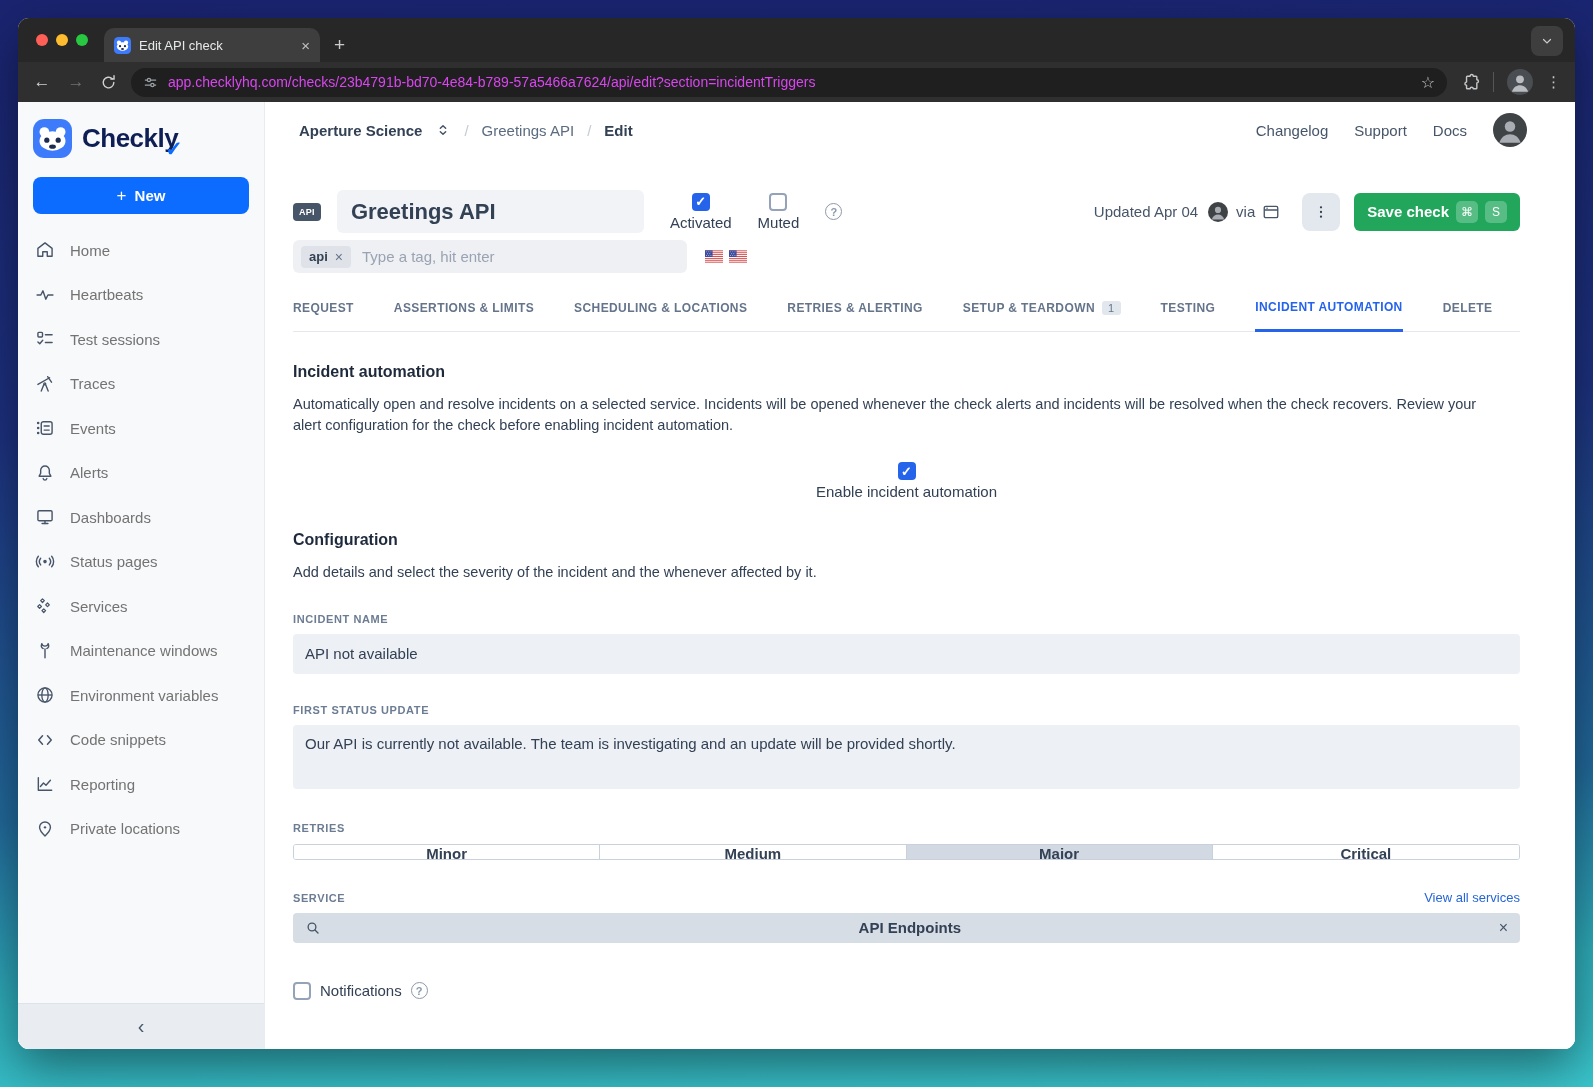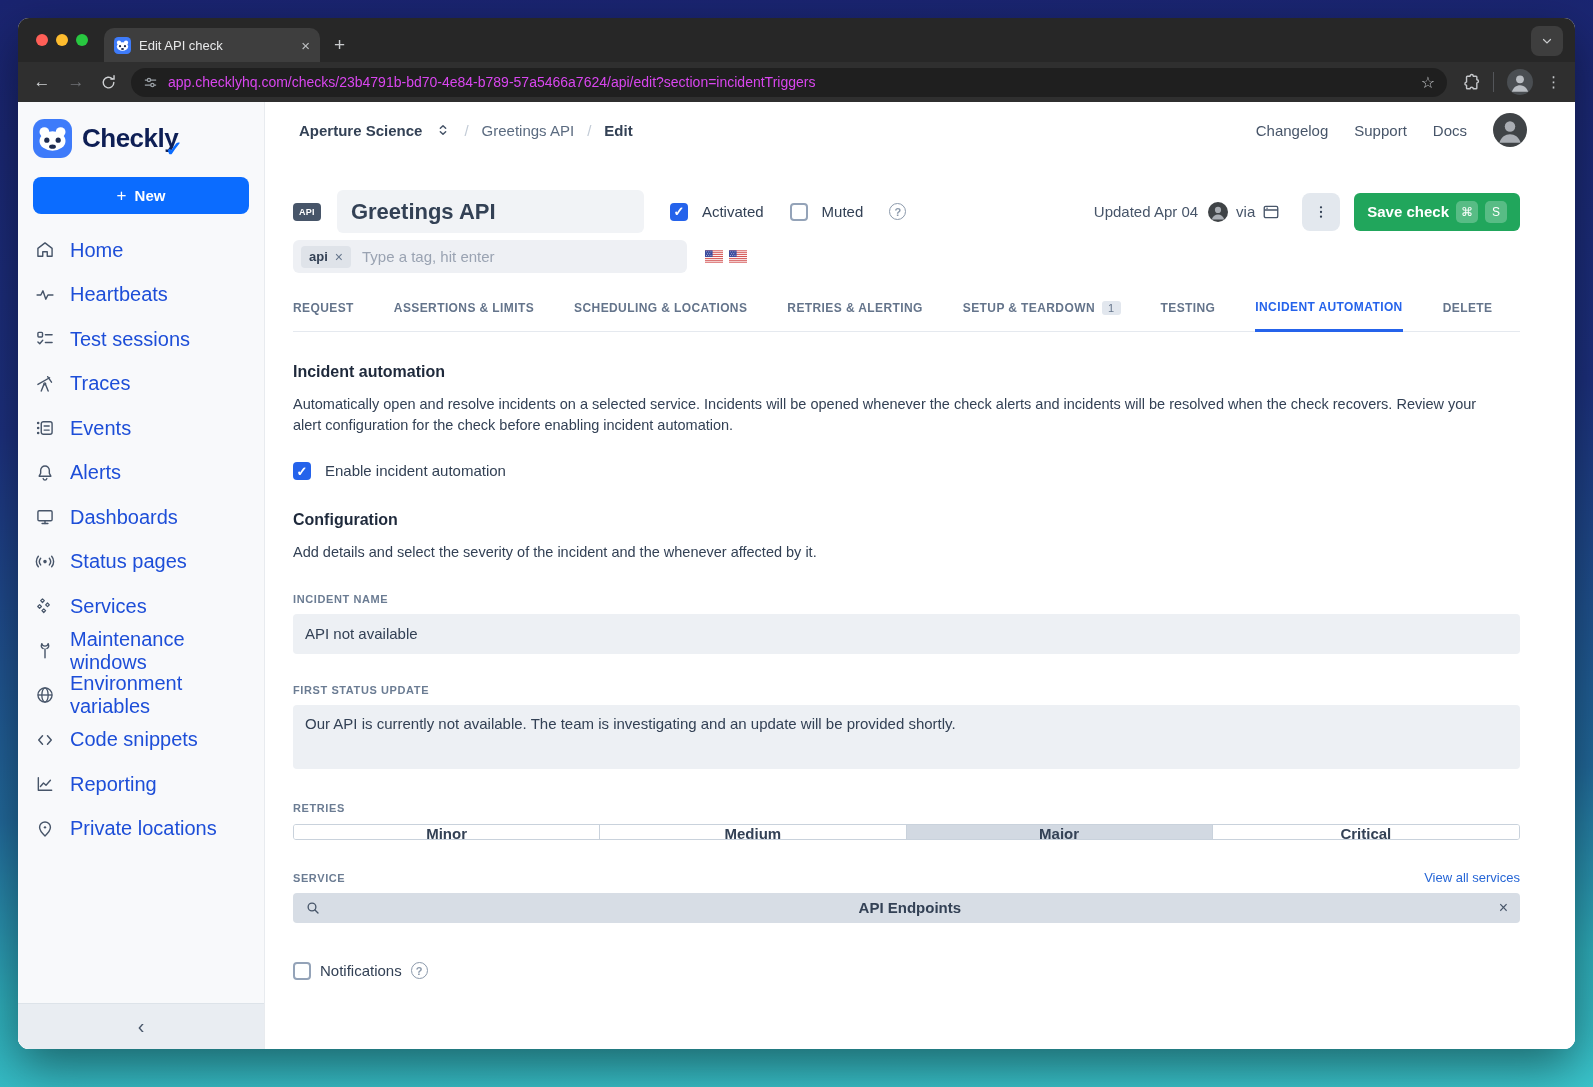--- a/index.html
+++ b/index.html
@@ -47,42 +47,42 @@
   .logo-sq { width:39px; height:39px; flex:none; }
   .wordmark { font-size:26px; font-weight:bold; color:#0e1f55; letter-spacing:-0.5px; position:relative; }
   .wordmark .chk { color:#0b6cff; font-weight:bold; position:absolute; right:-4px; bottom:-7px; font-size:21px; }
   .new-btn { margin:6px 15px 10px; height:37px; background:#0b6cff; color:#fff; border:none; border-radius:8px;
     width:calc(100% - 30px); font-size:15px; font-weight:bold; display:flex; align-items:center; justify-content:center; gap:8px;
     font-family:inherit; cursor:pointer; }
   .new-plus { font-size:17px; font-weight:normal; }
   .nav { margin-top:14px; }
   .nav-item { height:44.5px; display:flex; align-items:center; gap:15px; padding-left:17px; cursor:pointer; }
   .nav-item svg { width:20px; height:20px; color:#475569; flex:none; }
-  .nav-label { font-size:20px; color:#1d4ed8; }
+  .nav-label { font-size:15px; color:#737373; }
   .side-foot { position:absolute; left:0; right:0; bottom:0; height:46px; background:#e9edf2; border-top:1px solid #dde3e9;
     display:flex; align-items:center; justify-content:center; border-radius:0 0 0 11px; }
   .collapse { font-size:20px; color:#475569; }
   .main { flex:1; min-width:0; display:flex; flex-direction:column; background:#fff; overflow:hidden; }
   .app-header { height:56px; flex:none; display:flex; align-items:center; justify-content:space-between;
     padding:0 48px 0 34px; }
   .crumbs { display:flex; align-items:center; gap:13px; }
   .crumb-b { font-size:15px; font-weight:bold; color:#334155; }
   .crumb { font-size:15px; color:#5b6b80; }
   .crumb-sep { font-size:15px; color:#c2cbd6; }
   .sorter svg { width:16px; height:16px; color:#475569; display:block; }
   .head-right { display:flex; align-items:center; gap:26px; }
   .head-link { font-size:15px; color:#475569; cursor:pointer; }
   .content { flex:1; padding:0 55px 0 28px; overflow:hidden; }
   
   .title-row { margin-top:32px; display:flex; align-items:center; }
   .api-badge { background:#475569; color:#fff; font-size:9px; font-weight:bold; border-radius:4px;
     padding:4px 6px; letter-spacing:.3px; flex:none; }
   .name-input { margin-left:16px; width:307px; height:43px; background:#f1f3f6; border:none; border-radius:6px;
     font-family:inherit; font-size:22px; font-weight:bold; color:#334155; padding:0 14px; }
-  .cb-row { display:flex; gap:14px; cursor:pointer; }
+  .cb-row { display:flex; align-items:center; gap:3px; cursor:pointer;flex-direction:column; }
   .cb { width:18px; height:18px; border-radius:4px; flex:none; position:relative; }
   .cb.checked { background:#2563eb; }
   .cb.checked::after { content:"✓"; position:absolute; inset:0; color:#fff; font-size:13px; font-weight:bold;
     display:flex; align-items:center; justify-content:center; }
   .cb.un { background:#fff; border:2px solid #94a3b8; }
   .cb-label { font-size:15px; color:#334155; }
   .help { width:17px; height:17px; border-radius:50%; border:1.5px solid #8b99ab; color:#8b99ab; font-size:11px;
     font-weight:bold; display:inline-flex; align-items:center; justify-content:center; flex:none; }
   .trow-left { display:flex; align-items:center; gap:26px; }
   .trow-right { margin-left:auto; display:flex; align-items:center; }

